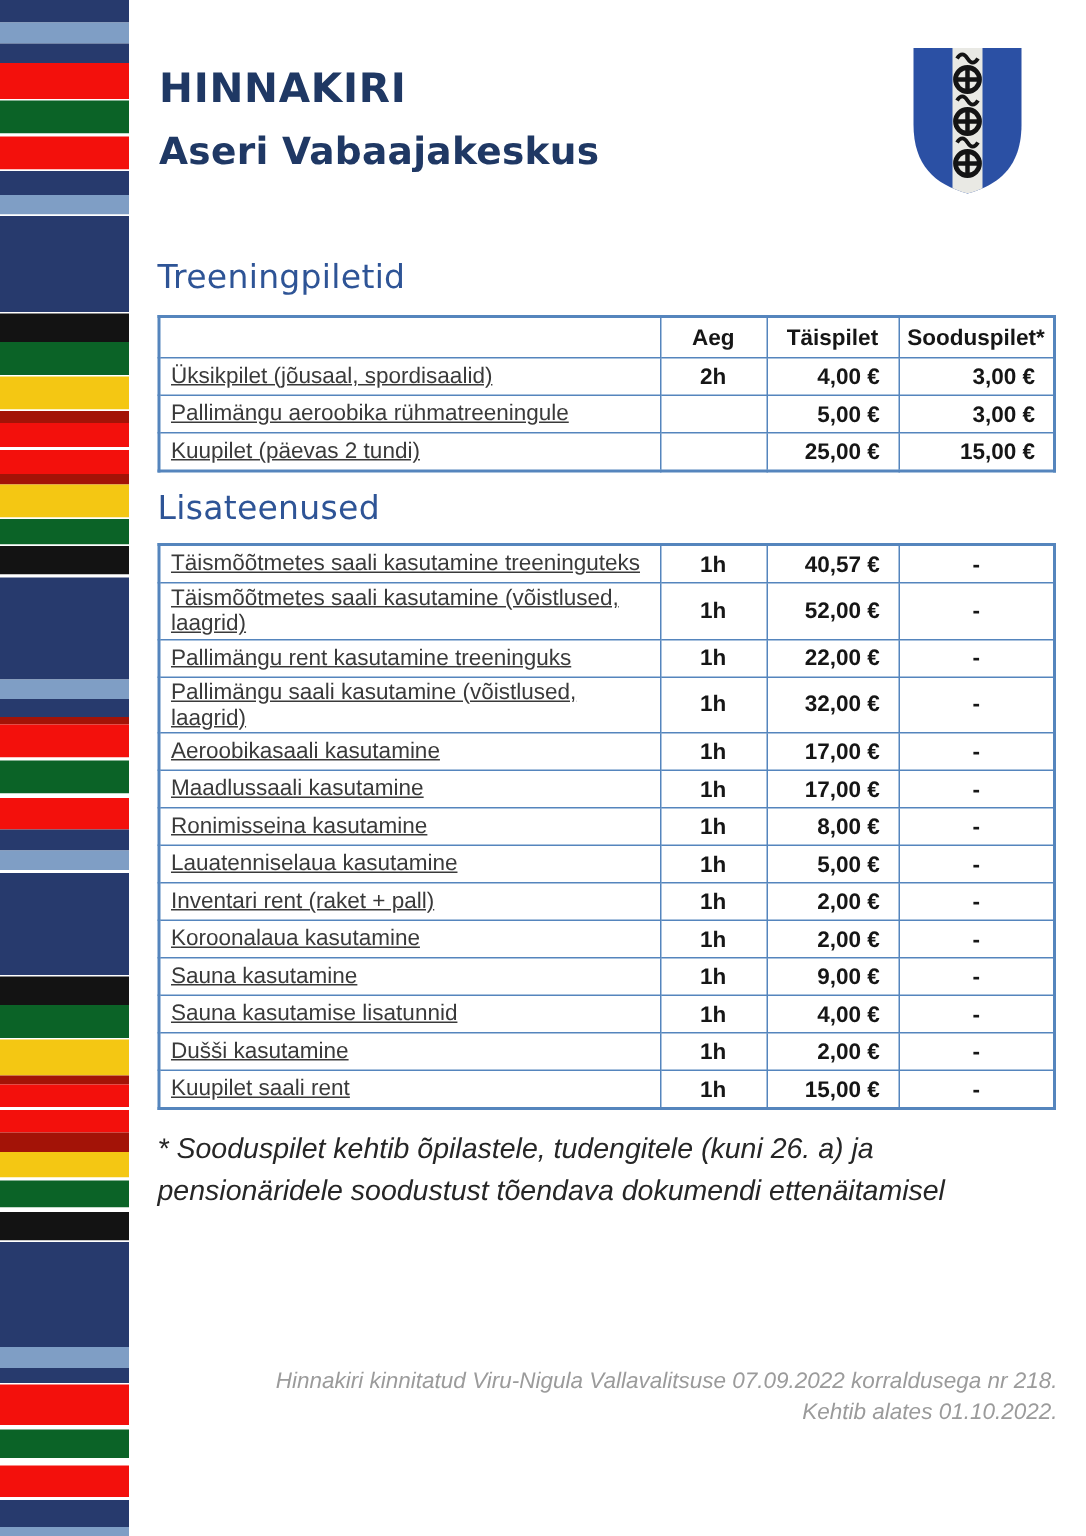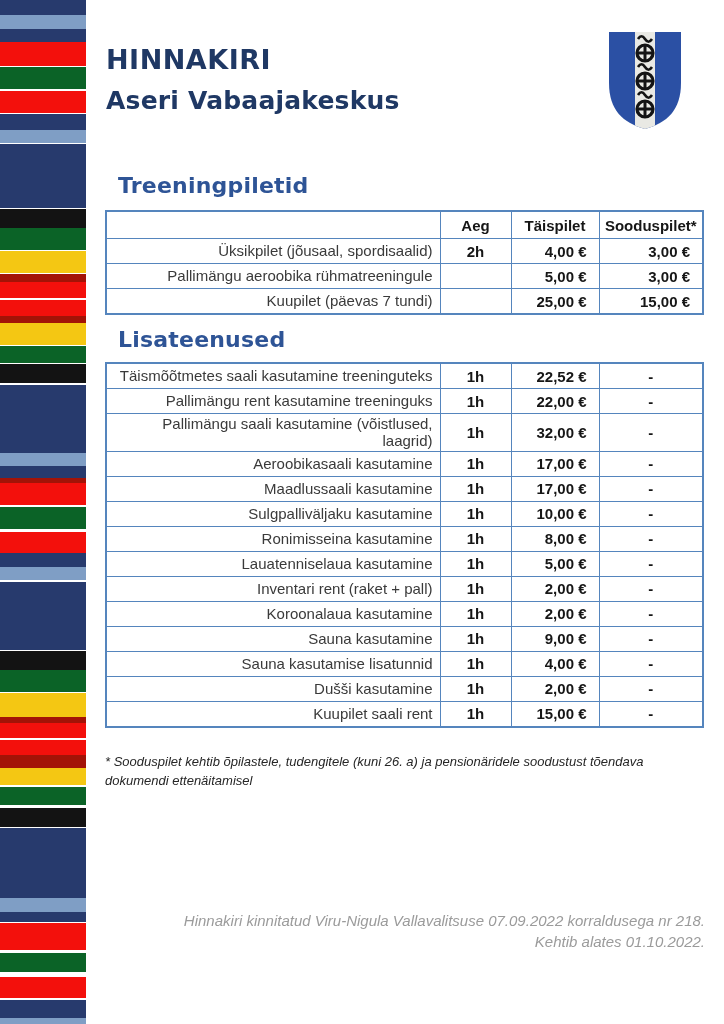--- a/index.html
+++ b/index.html
@@ -29,46 +29,46 @@
     font-family:"DejaVu Sans", sans-serif; font-size:25px; font-weight:bold;
     color:var(--title-color); letter-spacing:.2px;
   }
   .coat { position:absolute; top:30px; left:501px; width:78px; height:103px; }
   .coat svg { display:block; }
   .shield-shape { fill:var(--shield-blue); }
   .shield-band  { fill:var(--band-color); }
   .sym { stroke:var(--symbol-color); fill:none; }
 
   .section-heading {
-    position:absolute; left:13px; margin:0;
-    font-family:"DejaVu Sans", sans-serif; font-size:22px; font-weight:bold;
+    position:absolute; left:0; margin:0;
+    font-family:"DejaVu Sans", sans-serif; font-size:22px; font-weight:normal;
     color:var(--heading-color); letter-spacing:.2px;
   }
   .h-training { top:173px; }
   .h-extra { top:327px; }
 
   table.price-table {
     position:absolute; left:0; width:597px; table-layout:fixed;
     border-collapse:collapse; border:2px solid var(--border-color);
   }
   .t1 { top:210px; } .t2 { top:362px; }
   .price-table th, .price-table td {
     border:1px solid var(--border-color); font-size:15px; vertical-align:middle;
     overflow:hidden;
   }
   .price-table th { height:26px; font-weight:bold; text-align:center; color:var(--value-color); padding:0 4px; }
   .price-table td { height:22px; padding:1px 7px; }
-  td.c-label { text-align:right; color:var(--text-color); font-weight:normal; line-height:1.15; }
+  td.c-label { text-align:left; color:var(--text-color); font-weight:normal; line-height:1.15;text-decoration:underline; }
   td.c-dur   { text-align:center; font-weight:bold; color:var(--value-color); }
   td.c-price { text-align:right; font-weight:bold; color:var(--value-color); padding-right:12px; }
   td.c-dash  { text-align:center; font-weight:bold; color:var(--value-color); }
 
   .footnote {
     position:absolute; top:753px; left:0; width:552px; margin:0;
-    font-style:italic; font-size:13px; color:var(--footnote-color); line-height:1.45;
+    font-style:italic; font-size:19px; color:var(--footnote-color); line-height:1.45;
   }
   .footer {
     position:absolute; top:910px; left:0; width:600px; text-align:right;
     font-style:italic; font-size:15px; color:var(--footer-color); line-height:1.4;
   }
 </style>
 </head>
 <body>
 
 <div class="page">
@@ -201,41 +201,47 @@
             <td class="c-price">4,00 €</td>
             <td class="c-price">3,00 €</td>
           </tr>
           <tr>
             <td class="c-label">Pallimängu aeroobika rühmatreeningule</td>
             <td class="c-dur"></td>
             <td class="c-price">5,00 €</td>
             <td class="c-price">3,00 €</td>
           </tr>
           <tr>
-            <td class="c-label">Kuupilet (päevas 7 tundi)</td>
+            <td class="c-label">Kuupilet (päevas 2 tundi)</td>
             <td class="c-dur"></td>
             <td class="c-price">25,00 €</td>
             <td class="c-price">15,00 €</td>
           </tr>
         </tbody>
       </table>
 
     <h3 class="section-heading h-extra">Lisateenused</h3>
     <table class="price-table t2" id="table-1">
         <colgroup>
           <col style="width: 334px;">
           <col style="width: 71px;">
           <col style="width: 88px;">
           <col style="width: 104px;">
         </colgroup>
         <tbody>
           <tr>
             <td class="c-label">Täismõõtmetes saali kasutamine treeninguteks</td>
             <td class="c-dur">1h</td>
-            <td class="c-price">22,52 €</td>
+            <td class="c-price">40,57 €</td>
+            <td class="c-dash">-</td>
+          </tr>
+          <tr>
+            <td class="c-label">Täismõõtmetes saali kasutamine (võistlused, laagrid)</td>
+            <td class="c-dur">1h</td>
+            <td class="c-price">52,00 €</td>
             <td class="c-dash">-</td>
           </tr>
           <tr>
             <td class="c-label">Pallimängu rent kasutamine treeninguks</td>
             <td class="c-dur">1h</td>
             <td class="c-price">22,00 €</td>
             <td class="c-dash">-</td>
           </tr>
           <tr>
             <td class="c-label">Pallimängu saali kasutamine (võistlused, laagrid)</td>
@@ -246,26 +252,20 @@
           <tr>
             <td class="c-label">Aeroobikasaali kasutamine</td>
             <td class="c-dur">1h</td>
             <td class="c-price">17,00 €</td>
             <td class="c-dash">-</td>
           </tr>
           <tr>
             <td class="c-label">Maadlussaali kasutamine</td>
             <td class="c-dur">1h</td>
             <td class="c-price">17,00 €</td>
-            <td class="c-dash">-</td>
-          </tr>
-          <tr>
-            <td class="c-label">Sulgpalliväljaku kasutamine</td>
-            <td class="c-dur">1h</td>
-            <td class="c-price">10,00 €</td>
             <td class="c-dash">-</td>
           </tr>
           <tr>
             <td class="c-label">Ronimisseina kasutamine</td>
             <td class="c-dur">1h</td>
             <td class="c-price">8,00 €</td>
             <td class="c-dash">-</td>
           </tr>
           <tr>
             <td class="c-label">Lauatenniselaua kasutamine</td>

